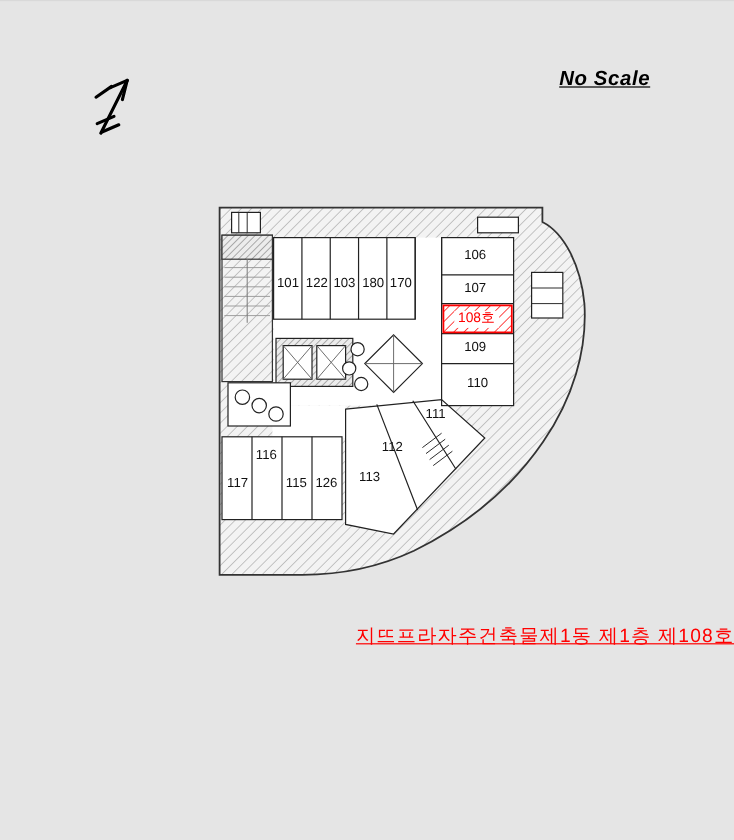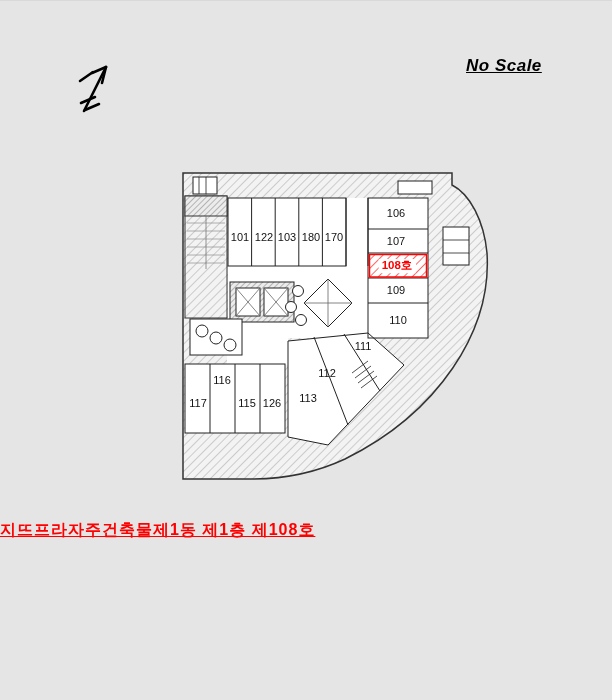--- a/index.html
+++ b/index.html
@@ -3,22 +3,22 @@
 <meta charset="utf-8">
 <style>
   html,body{margin:0;padding:0;background:#fff}
   body{font-family:"Liberation Sans","DejaVu Sans",sans-serif}
   .canvas{position:relative;width:612px;height:700px;background:#e5e5e5;overflow:hidden;border-top:1px solid #d9d9d9}
   .no-scale{position:absolute;left:466px;top:55px;font-size:17px;font-weight:bold;font-style:italic;
             text-decoration:underline;color:#000;letter-spacing:.5px}
   svg.plan{position:absolute;left:0;top:0}
   svg.north{position:absolute;left:62px;top:52px}
   .room-label{position:absolute;transform:translate(-50%,-50%);font-size:11px;color:#111;white-space:nowrap;line-height:1}
-  .room-label.hl{color:var(--accent,#f00);font-weight:bold;background:#fff;padding:1px 3px;font-size:11.5px}
-  .caption{position:absolute;left:0;top:519px;width:100%;text-align:left;font-size:16px;font-weight:bold;
+  .room-label.hl{color:var(--accent,#f00);font-weight:normal;background:#fff;padding:1px 3px;font-size:11.5px}
+  .caption{position:absolute;left:0;top:519px;width:100%;text-align:right;font-size:16px;font-weight:normal;
            color:var(--accent,#f00);text-decoration:underline;letter-spacing:1px}
 </style>
 </head>
 <body>
 
 <div class="canvas">
 
   <div class="no-scale">No Scale</div>
 
   <svg class="north" width="70" height="72" viewBox="0 0 70 72">

